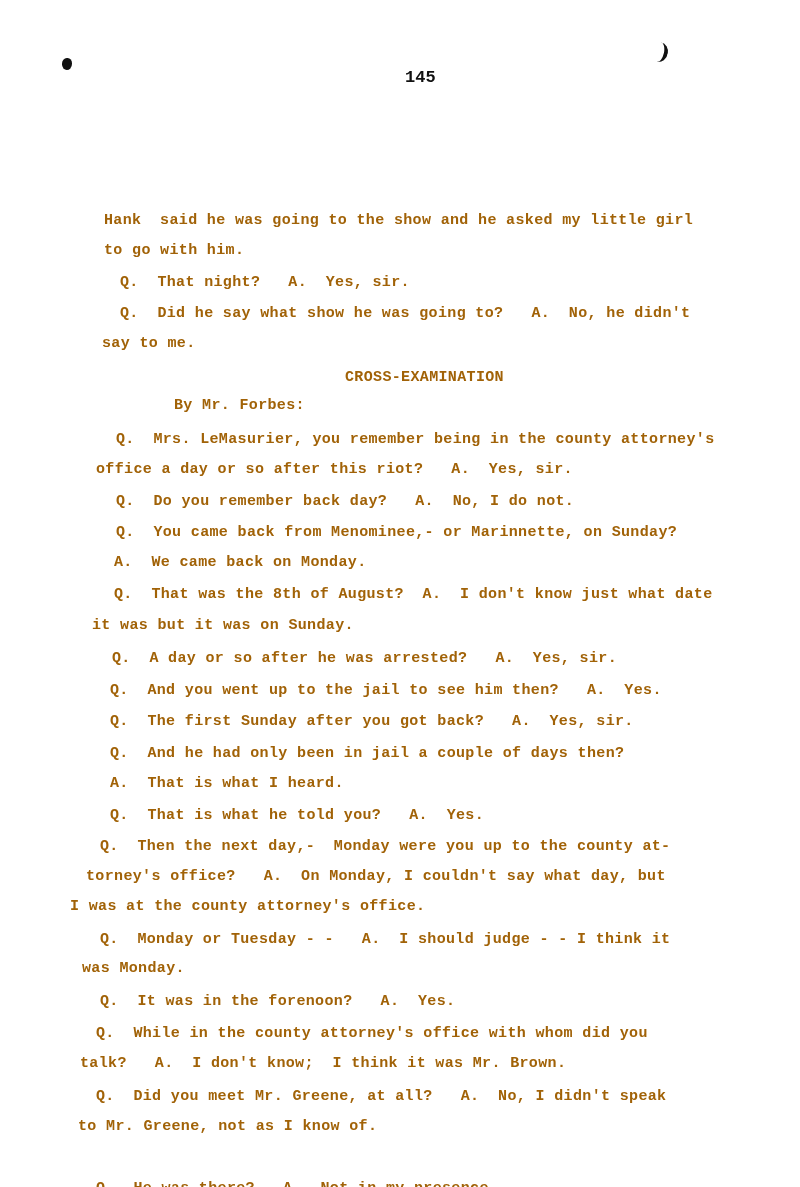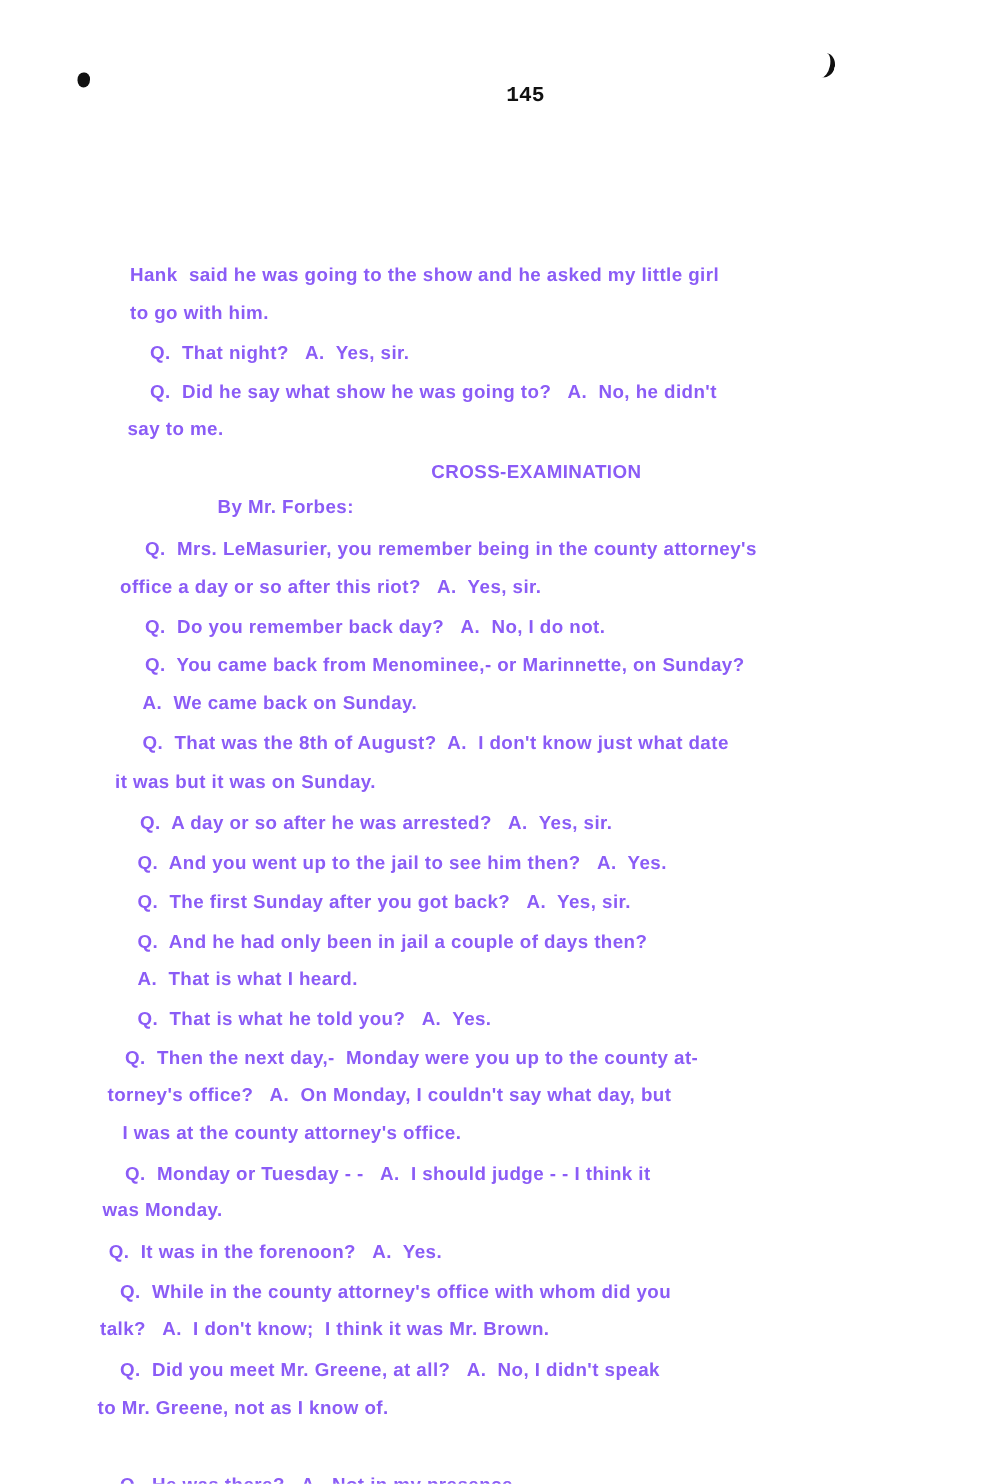--- a/index.html
+++ b/index.html
@@ -1,23 +1,23 @@
 <!DOCTYPE html>
 <html><head>
   <meta charset="utf-8">
   <style>
     html, body { margin: 0; padding: 0; background: #ffffff; }
     body { width: 800px; height: 1187px; position: relative; overflow: hidden; }
     .page { position: absolute; left: 0; top: 0; width: 800px; height: 1187px; background: #ffffff; margin-top: 32px; }
     .line {
       position: absolute;
-      font-family: Liberation Sans, sans-serif;
+      font-family: Liberation Mono, monospace;
       font-size: 15px;
       font-weight: bold;
-      color: #8b5cf6;
+      color: #a16207;
       white-space: pre;
       letter-spacing: 0.35px;
       line-height: 18px;
     }
     .page-number-top {
       position: absolute; left: 405px; top: 36px;
       font-family: "Liberation Mono", monospace; font-size: 17px; font-weight: bold; color: #111;
     }
     .page-number-bottom {
       position: absolute; left: 377px; top: 1168px;
@@ -50,35 +50,35 @@
       <div class="line" style="left: 104px; top: 180px;">Hank  said he was going to the show and he asked my little girl</div>
       <div class="line" style="left: 104px; top: 210px;">to go with him.</div>
       <div class="line" style="left: 120px; top: 242px;">Q.  That night?   A.  Yes, sir.</div>
       <div class="line" style="left: 120px; top: 273px;">Q.  Did he say what show he was going to?   A.  No, he didn't</div>
       <div class="line" style="left: 102px; top: 303px;">say to me.</div>
       <div class="line" style="left: 154px; top: 365px; padding-left: 20px;">By Mr. Forbes:</div>
       <div class="line" style="left: 116px; top: 399px;">Q.  Mrs. LeMasurier, you remember being in the county attorney's</div>
       <div class="line" style="left: 96px; top: 429px;">office a day or so after this riot?   A.  Yes, sir.</div>
       <div class="line" style="left: 116px; top: 461px;">Q.  Do you remember back day?   A.  No, I do not.</div>
       <div class="line" style="left: 116px; top: 492px;">Q.  You came back from Menominee,- or Marinnette, on Sunday?</div>
-      <div class="line" style="left: 114px; top: 522px;">A.  We came back on Sunday.</div>
+      <div class="line" style="left: 114px; top: 522px;">A.  We came back on Monday.</div>
       <div class="line" style="left: 114px; top: 554px;">Q.  That was the 8th of August?  A.  I don't know just what date</div>
       <div class="line" style="left: 92px; top: 585px;">it was but it was on Sunday.</div>
       <div class="line" style="left: 112px; top: 618px;">Q.  A day or so after he was arrested?   A.  Yes, sir.</div>
       <div class="line" style="left: 110px; top: 650px;">Q.  And you went up to the jail to see him then?   A.  Yes.</div>
       <div class="line" style="left: 110px; top: 681px;">Q.  The first Sunday after you got back?   A.  Yes, sir.</div>
       <div class="line" style="left: 110px; top: 713px;">Q.  And he had only been in jail a couple of days then?</div>
       <div class="line" style="left: 110px; top: 743px;">A.  That is what I heard.</div>
       <div class="line" style="left: 110px; top: 775px;">Q.  That is what he told you?   A.  Yes.</div>
       <div class="line" style="left: 100px; top: 806px;">Q.  Then the next day,-  Monday were you up to the county at-</div>
       <div class="line" style="left: 86px; top: 836px;">torney's office?   A.  On Monday, I couldn't say what day, but</div>
-      <div class="line" style="left: 98px; top: 866px; text-align: center;">I was at the county attorney's office.</div>
+      <div class="line" style="left: 70px; top: 866px; text-align: center;">I was at the county attorney's office.</div>
       <div class="line" style="left: 100px; top: 899px;">Q.  Monday or Tuesday - -   A.  I should judge - - I think it</div>
       <div class="line" style="left: 82px; top: 928px;">was Monday.</div>
-      <div class="line" style="left: 87px; top: 961px;">Q.  It was in the forenoon?   A.  Yes.</div>
+      <div class="line" style="left: 100px; top: 961px;">Q.  It was in the forenoon?   A.  Yes.</div>
       <div class="line" style="left: 96px; top: 993px;">Q.  While in the county attorney's office with whom did you</div>
       <div class="line" style="left: 80px; top: 1023px; text-align: center;">talk?   A.  I don't know;  I think it was Mr. Brown.</div>
       <div class="line" style="left: 96px; top: 1056px;">Q.  Did you meet Mr. Greene, at all?   A.  No, I didn't speak</div>
       <div class="line" style="left: 78px; top: 1086px;">to Mr. Greene, not as I know of.</div>
       <div class="line" style="left: 96px; top: 1148px;">Q.  He was there?   A.  Not in my presence.</div>
     </div>
 
   <div class="line heading" style="left:345px; top:337px;">CROSS-EXAMINATION</div>
 
   <div class="page-number-bottom">145</div>

